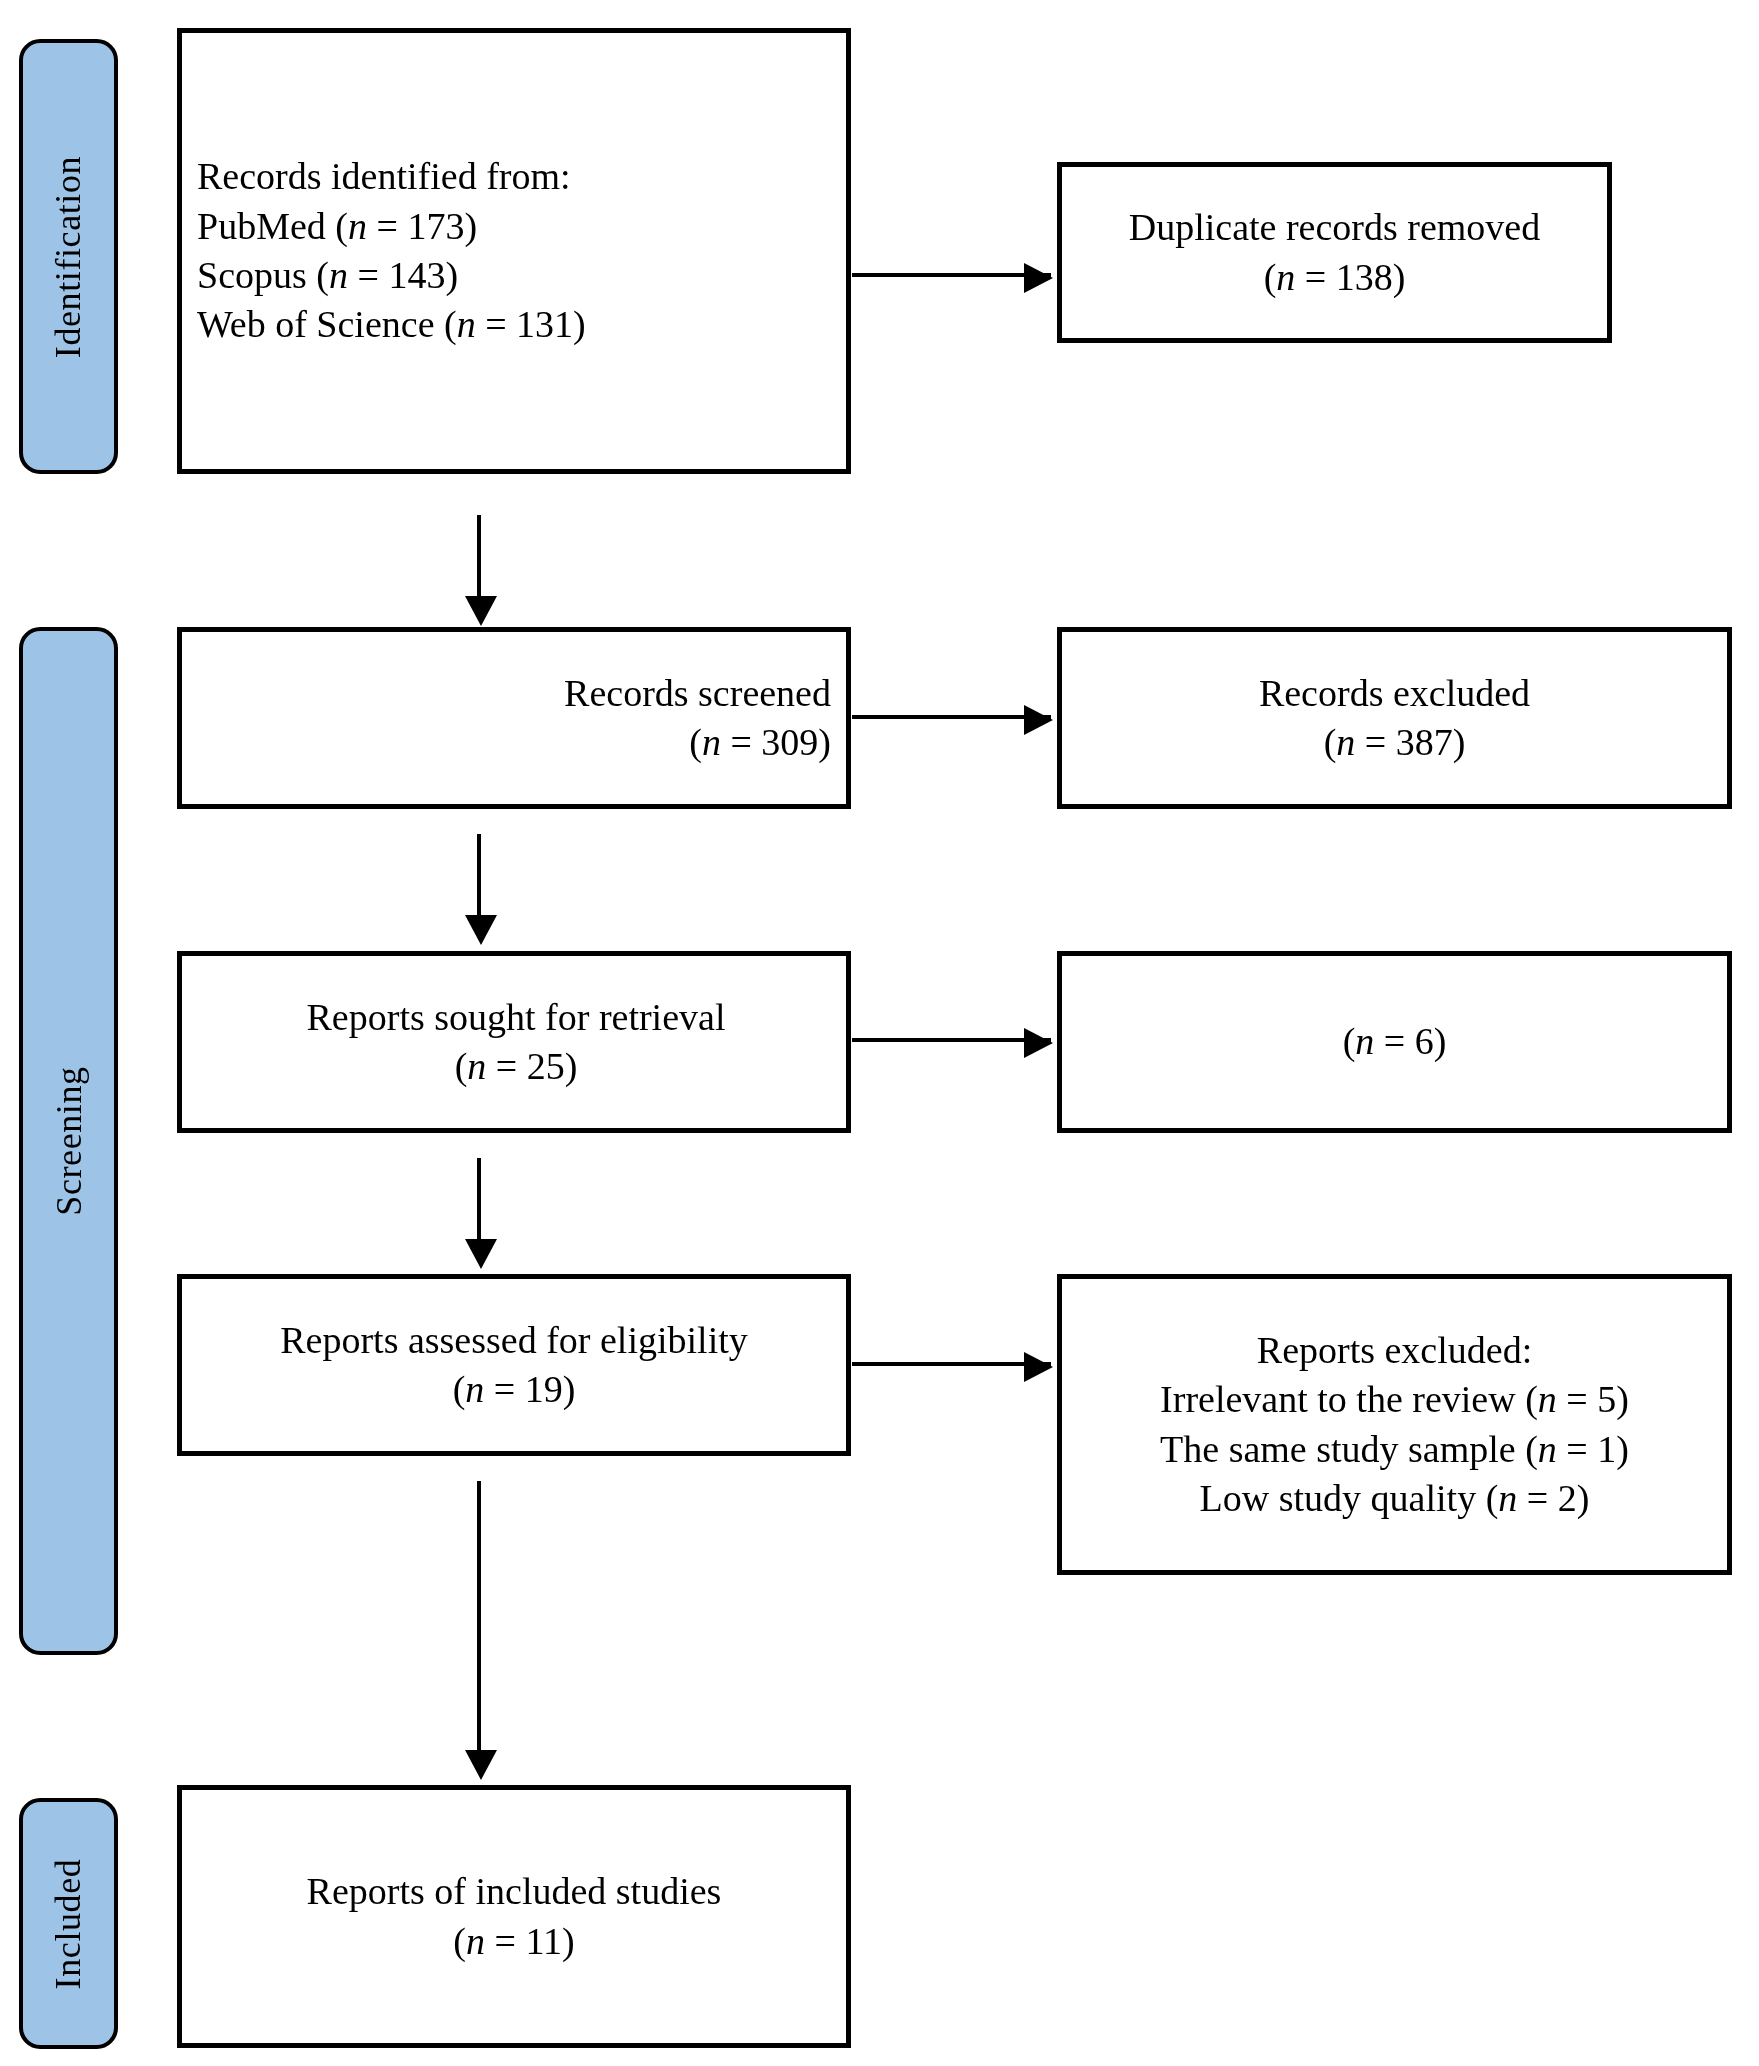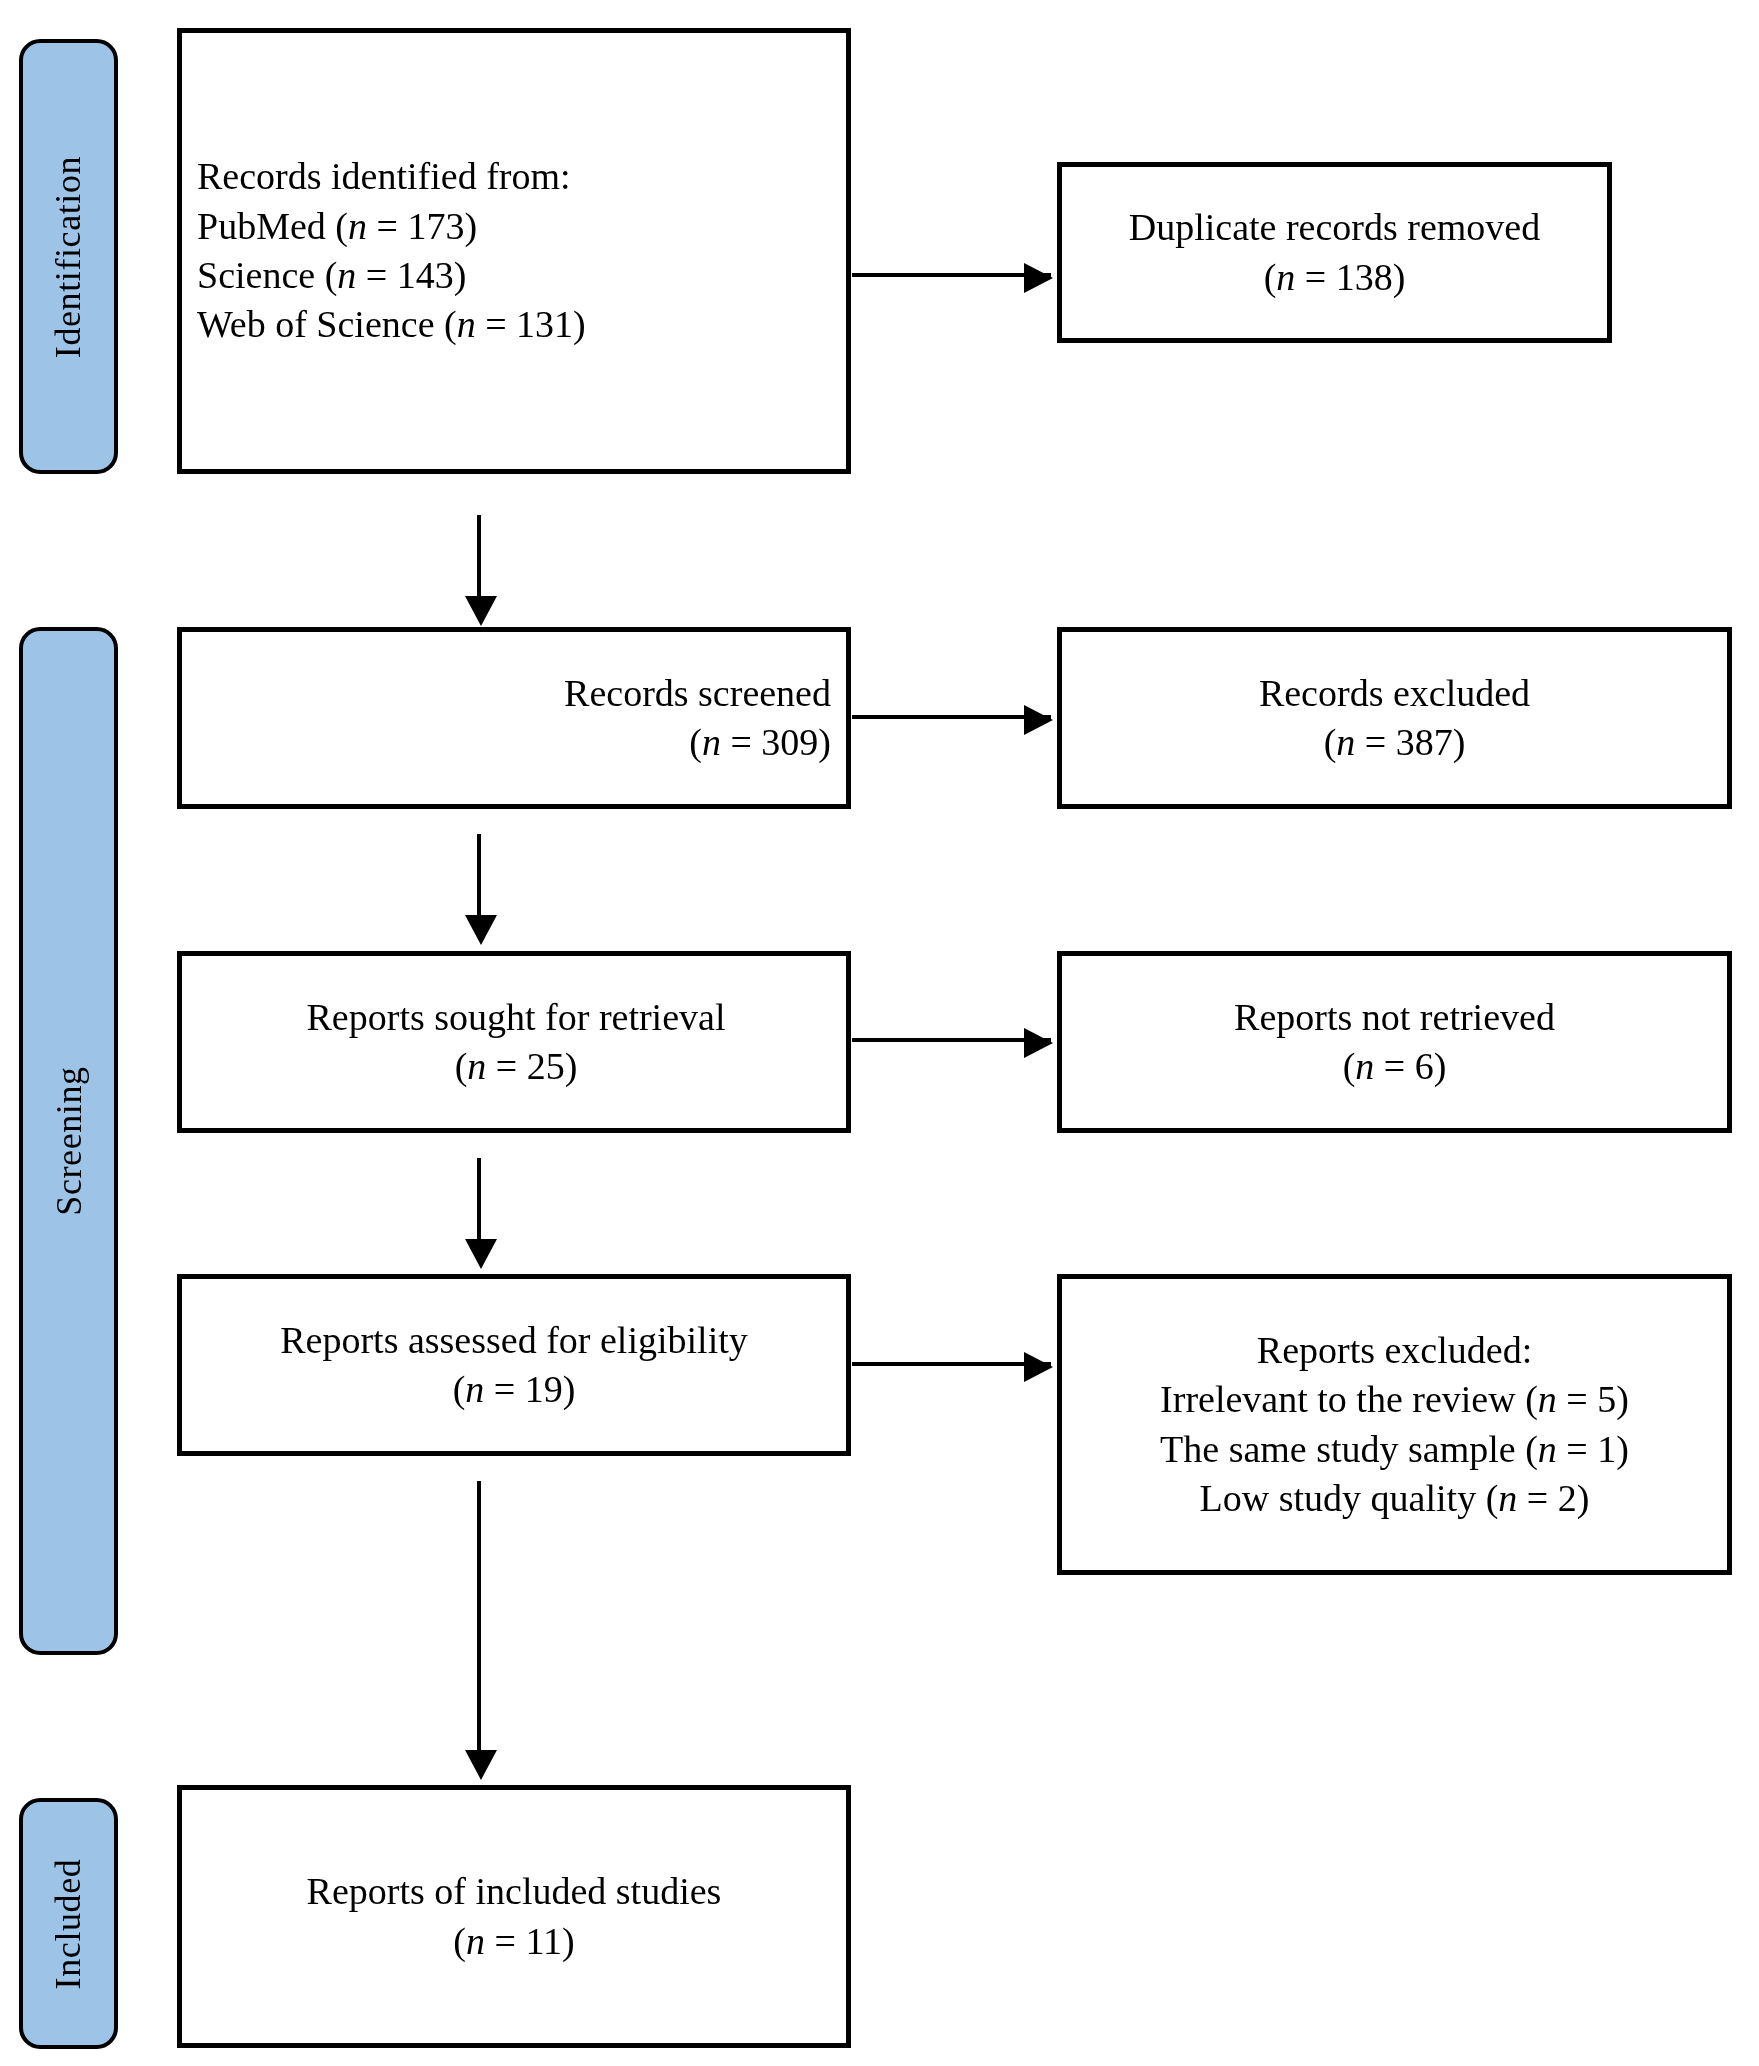--- a/index.html
+++ b/index.html
@@ -113,21 +113,21 @@
   </div>
 
   <div class="flow-box align-left" style="left:177px; top:28px; width:674px; height:446px; ">
     <span class="line">Records identified from:</span>
     <span class="line">
       <span>PubMed</span>
       (<span class="ital">n</span>
       = <span>173</span>)
     </span>
     <span class="line">
-      <span>Science</span>
+      <span>Scopus</span>
       (<span class="ital">n</span>
       = <span>143</span>)
     </span>
     <span class="line">
       <span>Web of Science</span>
       (<span class="ital">n</span>
       = <span>131</span>)
     </span>
   </div>
 
@@ -167,21 +167,20 @@
     <span class="line">Reports sought for retrieval</span>
     <span class="line">
       (<span class="ital">n</span>
       = <span>25</span>)
     </span>
   </div>
 
   <div class="arrow-h" style="left:852px; top:1038px; width:199px;"></div>
 
   <div class="flow-box" style="left:1057px; top:951px; width:675px; height:182px;">
-    <span class="line">Reports not retrieved</span>
     <span class="line">
       (<span class="ital">n</span>
       = <span>6</span>)
     </span>
   </div>
 
   <div class="arrow-v" style="left:477px; top:1158px; height:82px;"></div>
 
   <div class="flow-box" style="left:177px; top:1274px; width:674px; height:182px;">
     <span class="line">Reports assessed for eligibility</span>

